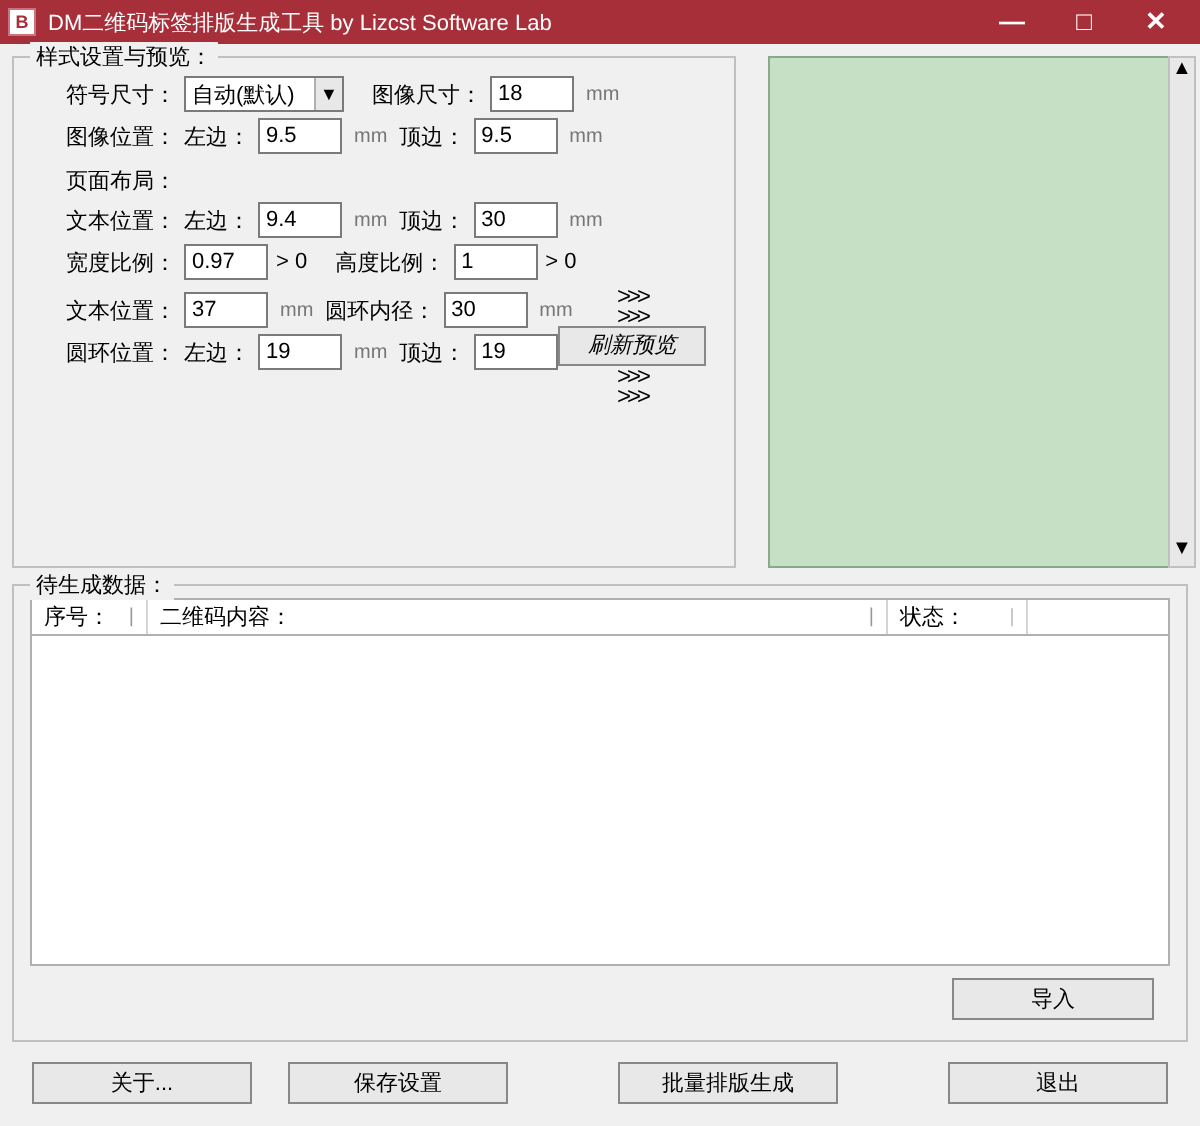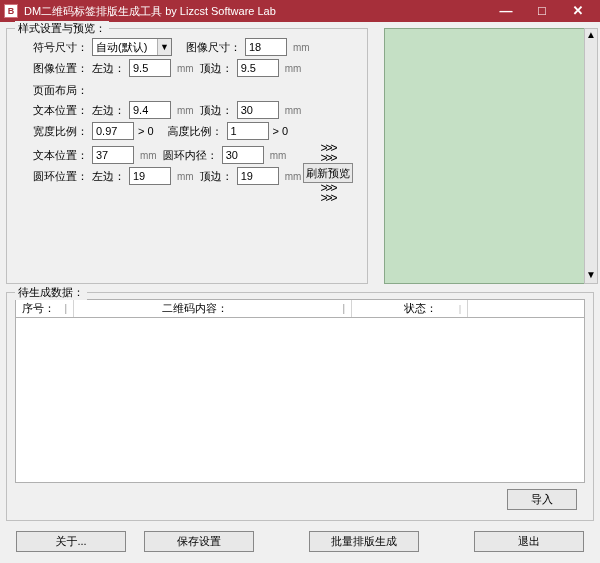--- a/index.html
+++ b/index.html
@@ -27,31 +27,31 @@
   .label { white-space: nowrap; }
   .inp { height: 18px; border: 1px solid #7a7a7a; background: #fff; font-size: 11px; padding: 0 3px; }
   .inp.w55 { width: 42px; }
   .combo { position: relative; display: inline-flex; }
   .combo .inp { width: 80px; }
   .combo .caret { position: absolute; right: 1px; top: 1px; bottom: 1px; width: 14px; background: #e8e8e8; border-left: 1px solid #b0b0b0; display: flex; align-items: center; justify-content: center; font-size: 9px; cursor: pointer; }
   .unit { color: #777; font-size: 10px; padding: 0 2px; }
   .linklike { color: #0040d0; text-decoration: underline; cursor: pointer; font-size: 11px; }
   .refresh-stack { position: absolute; right: 6px; top: 105px; display: flex; flex-direction: column; align-items: center; gap: 0; }
   .refresh-stack .chev { font-size: 12px; letter-spacing: -2px; line-height: 10px; }
-  .refresh-btn { border: 1px solid #888; background: #e8e8e8; padding: 3px 2px; font-size: 11px; cursor: pointer; text-align: center; line-height: 1.1;}
+  .refresh-btn { border: 1px solid #888; background: #e8e8e8; padding: 3px 14px; font-size: 11px; cursor: pointer; text-align: center; line-height: 1.1; font-style: italic;}
   .group-lower { margin-top: 8px; }
   .tabs2 { display: flex; border-bottom: 1px solid #b0b0b0; margin: 4px 0 0 0; font-size: 11px; }
   .table-head, .table-body { border: 1px solid #b0b0b0; background: #fff; }
-  .table-head { display: flex; font-size: 11px; height: 18px; border-bottom: none; gap: 46px; }
+  .table-head { display: flex; font-size: 11px; height: 18px; border-bottom: none; }
   .th { padding: 2px 6px; border-right: 1px solid #d4d4d4; display: flex; align-items: center; justify-content: space-between; }
   .th .sep { color: #999; font-size: 10px; }
-  .th.c1 { width: 58px; } .th.c2 { flex: 1; margin-left: 36px; } .th.c3 { width: 70px; font-family: Liberation Serif, serif; } .th.c4 { width: 70px; border-right: none; }
+  .th.c1 { width: 58px; } .th.c2 { flex: 1; } .th.c3 { width: 70px; font-family: Liberation Serif, serif; } .th.c4 { width: 70px; border-right: none; }
   .table-body { height: 166px; }
   .btn-row-right { display: flex; justify-content: flex-end; gap: 28px; margin-top: 6px; padding: 0 8px 2px 0; }
-  .btn { border: 1px solid #888; background: #e8e8e8; padding: 2px 0; width: 70px; font-size: 11px; cursor: pointer; text-align: center; }
+  .btn { border: 1px solid #888; background: #e8e8e8; padding: 2px 0; width: 101px; font-size: 11px; cursor: pointer; text-align: center; }
   .bottombar { display: flex; gap: 18px; padding: 4px 16px 6px 16px; }
   .bottombar .btn.wide { width: 110px; }
   .gap { flex: 1; }
   .left-inner { position: relative; }
 </style>
 </head>
 <body>
 
 <div class="titlebar">
   <div class="app-icon">B</div>

